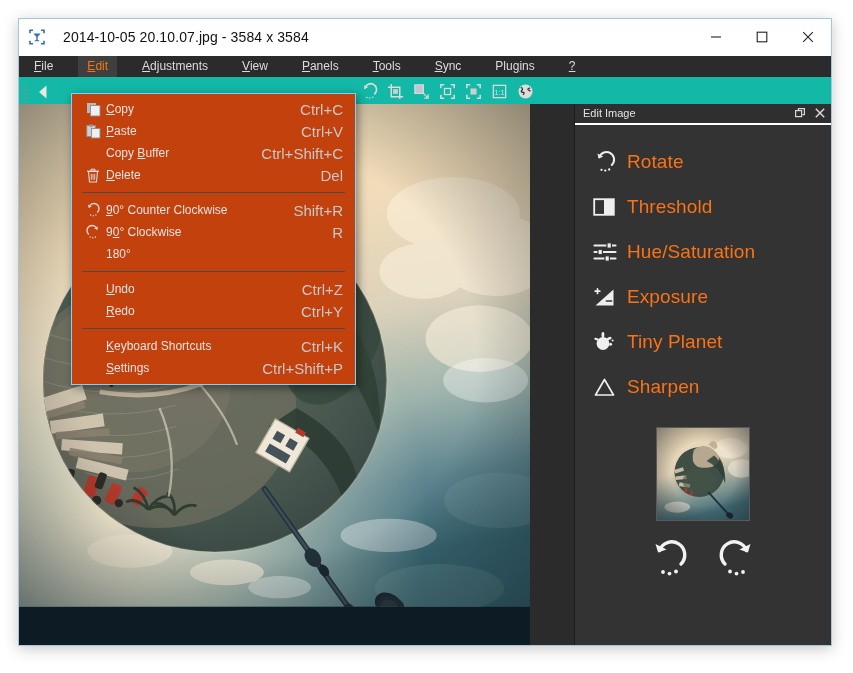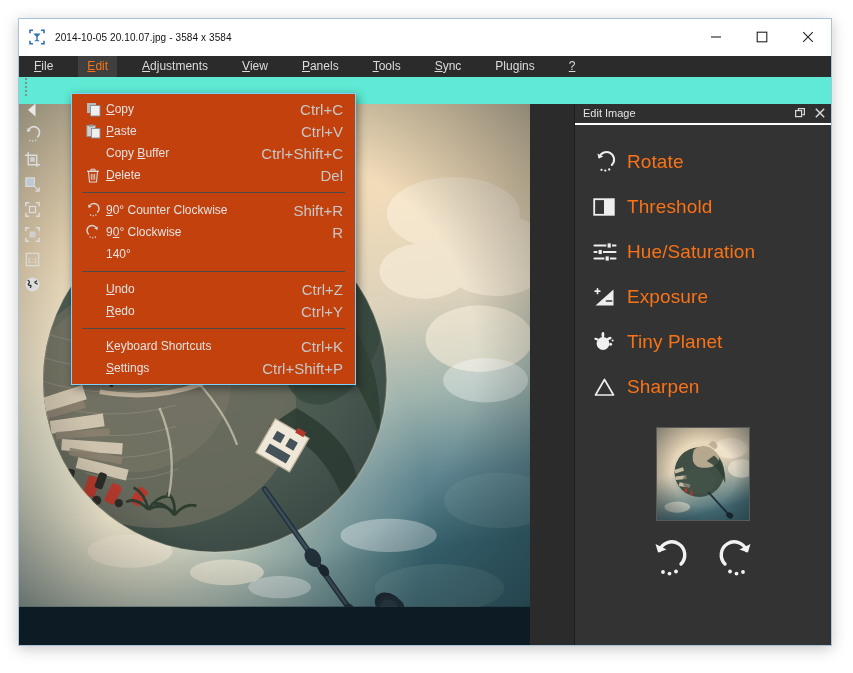--- a/index.html
+++ b/index.html
@@ -15,41 +15,41 @@
     overflow:hidden;
   }
 
   
   #titlebar{
     position:relative;height:36px;background:#ffffff;
     display:flex;align-items:center;
     border-bottom:1px solid #ffffff;
   }
   #app-icon{width:18px;height:18px;margin-left:9px;margin-right:9px;position:relative;flex:none;}
-  #title-text{font-size:10px;color:#111;letter-spacing:.1px;white-space:nowrap;}
+  #title-text{font-size:14px;color:#111;letter-spacing:.1px;white-space:nowrap;margin-left:8px;}
   #win-controls{margin-left:auto;display:flex;height:36px;}
   .win-btn{width:46px;height:36px;display:flex;align-items:center;justify-content:center;color:#222;}
 
   
   #menubar{
     height:21px;background:#2b2b2b;display:flex;align-items:center;
     padding-left:6px;
     position:relative;z-index:40;gap:16px;
   }
   .menu-item{
     font-size:12px;color:#dcdcdc;padding:3px 9px 4px 9px;line-height:14px;
     white-space:nowrap;
   }
   .menu-item.active{background:#3f3f3f;color:#f97316;}
   .menu-item u{text-decoration:underline;}
 
   
   #toolbar{
-    height:27px;background:#5eead4;display:flex;align-items:flex-start;
-    position:relative;z-index:30;flex-direction:column;
+    height:27px;background:#14b8a6;display:flex;align-items:flex-end;
+    position:relative;z-index:30;
   }
   .tb-grip{width:9px;height:20px;margin-left:2px;display:flex;flex-direction:column;
            justify-content:center;align-items:center;gap:2px;flex:none;}
   .tb-grip i{display:block;width:2px;height:2px;background:#8a8a8a;}
   .tb-btn{width:26px;height:25px;display:flex;align-items:center;justify-content:center;flex:none;}
 
   
   #workarea{position:absolute;left:0;top:84px;right:0;bottom:0;display:flex;gap:44px;}
   #canvas-area{position:relative;flex:1;overflow:hidden;background:#0d1c24;}
   #photo{position:absolute;inset:0;}
@@ -669,21 +669,21 @@
           <circle cx="9.7" cy="17.1" r=".95" fill="#d6d6d6"></circle>
           <circle cx="13" cy="16.4" r=".95" fill="#d6d6d6"></circle>
         </svg>
       </span>
       <span class="dd-label">9<u>0</u>° Clockwise</span>
       <span class="dd-accel">R</span>
     </div>
 
     <div class="dd-item">
       <span class="dd-ico"></span>
-      <span class="dd-label">140°</span>
+      <span class="dd-label">180°</span>
       <span class="dd-accel"></span>
     </div>
 
     <div class="dd-sep"></div>
 
     <div class="dd-item">
       <span class="dd-ico"></span>
       <span class="dd-label"><u>U</u>ndo</span>
       <span class="dd-accel">Ctrl+Z</span>
     </div>

